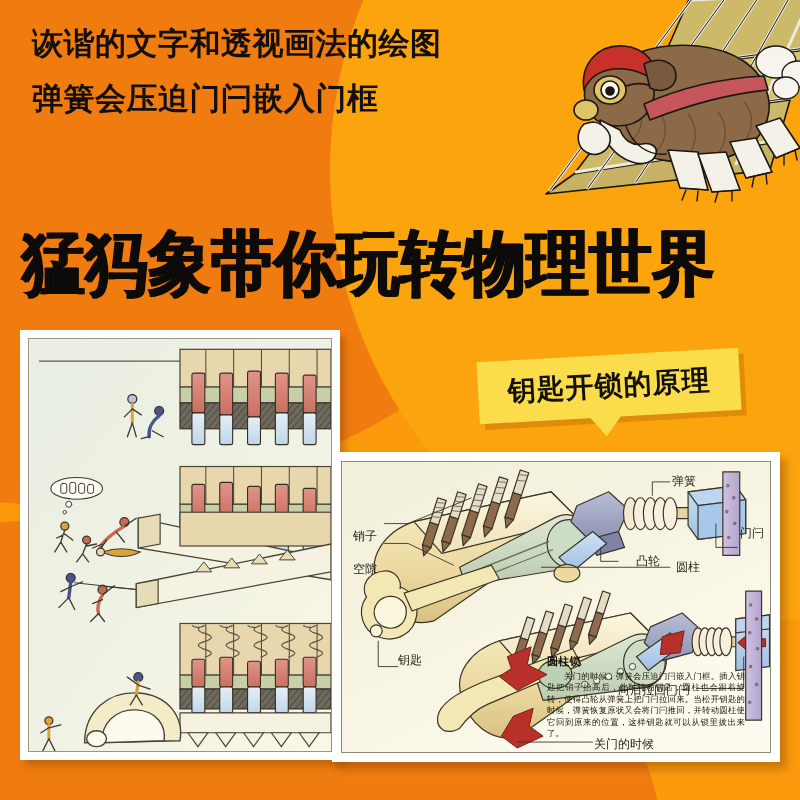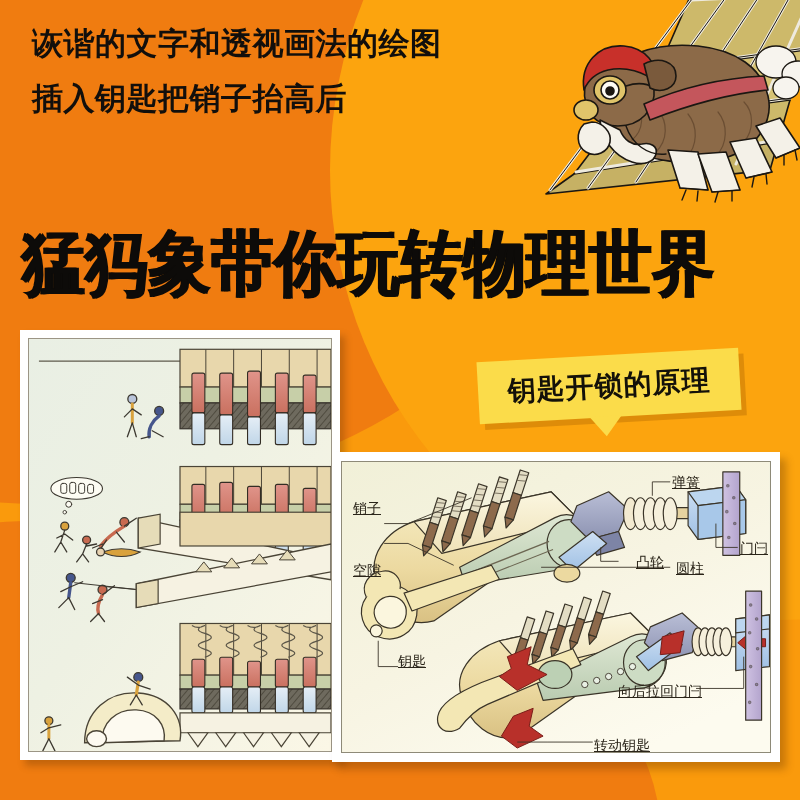--- a/index.html
+++ b/index.html
@@ -168,25 +168,24 @@
     width: 0; height: 0;
     border-left: 16px solid transparent;
     border-right: 16px solid transparent;
     border-top: 20px solid #FBDC4A;
   }
 
   
   .lbl {
     position: absolute;
     font-family: "DejaVu Sans", "Liberation Sans", sans-serif;
-    font-size: 14px;
+    font-size: 12px;
     color: #2a2419;
     white-space: nowrap;
     line-height: 1;
-    text-decoration: underline;
   }
 
   
   .body-block {
     position: absolute;
     left: 205px;
     top: 192px;
     width: 198px;
     z-index: 5;
   }
@@ -214,21 +213,21 @@
 <body>
 
 <div id="poster">
 
   <div class="swoosh swoosh-top"></div>
   <div class="bg-lighten"></div>
   <div class="swoosh swoosh-bottom"></div>
 
   <div class="subtitles">
     <div class="subtitle-line">诙谐的文字和透视画法的绘图</div>
-    <div class="subtitle-line">插入钥匙把销子抬高后</div>
+    <div class="subtitle-line">弹簧会压迫门闩嵌入门框</div>
   </div>
 
   <div class="main-title">猛犸象带你玩转物理世界</div>
 
   <div class="mammoth-wrap">
     <svg viewBox="0 0 275 230" xmlns="http://www.w3.org/2000/svg">
       <g stroke="#1b1712" stroke-width="1.6" stroke-linejoin="round" stroke-linecap="round">
 
         <polygon points="150,5 275,0 265,58 118,78" fill="#cdb96a"></polygon>
         <polygon points="118,78 265,58 250,108 72,132" fill="#d6c274"></polygon>
@@ -790,30 +789,34 @@
           <path d="M376 62 L376 86 L398 86"></path>
 
           <path d="M404 196 L404 228 L356 228"></path>
 
           <path d="M36 180 L36 206 L56 206"></path>
 
           <path d="M176 282 L206 282 L252 282"></path>
         </g>
       </svg>
 
-      <div class="lbl" style="left:11px; top:39px;">销子</div>
+      <div class="lbl" style="left:11px; top:68px;">销子</div>
       <div class="lbl" style="left:11px; top:58px;margin-top:43px;">空隙</div>
       <div class="lbl" style="left:294px; top:93px;">凸轮</div>
       <div class="lbl" style="left:334px; top:99px;text-align:center;">圆柱</div>
       <div class="lbl" style="left:330px; top:13px;">弹簧</div>
-      <div class="lbl" style="left:398px; top:79px;">门闩</div>
+      <div class="lbl" style="left:398px; top:65px;">门闩</div>
       <div class="lbl" style="left:276px; top:222px;">向后拉回门闩</div>
       <div class="lbl" style="left:56px; top:192px;">钥匙</div>
-      <div class="lbl" style="left:252px; top:276px;">转动钥匙</div>
-
+      <div class="lbl" style="left:252px; top:276px;">关门的时候</div>
+
+      <div class="body-block">
+        <div class="body-title">圆柱锁</div>
+        <div class="body-para">关门的时候，弹簧会压迫门闩嵌入门框。插入钥匙把销子抬高后，此时转动钥匙，圆柱也会跟着旋转，使得凸轮从弹簧上把门闩拉回来。当松开钥匙的时候，弹簧恢复原状又会将门闩推回，并转动圆柱使它回到原来的位置，这样钥匙就可以从锁里拔出来了。</div>
+      </div>
     </div>
   </div>
 
   <div class="badge">
     <div class="badge-label">钥匙开锁的原理</div>
     <div class="badge-tail"></div>
   </div>
 
 </div>
 

